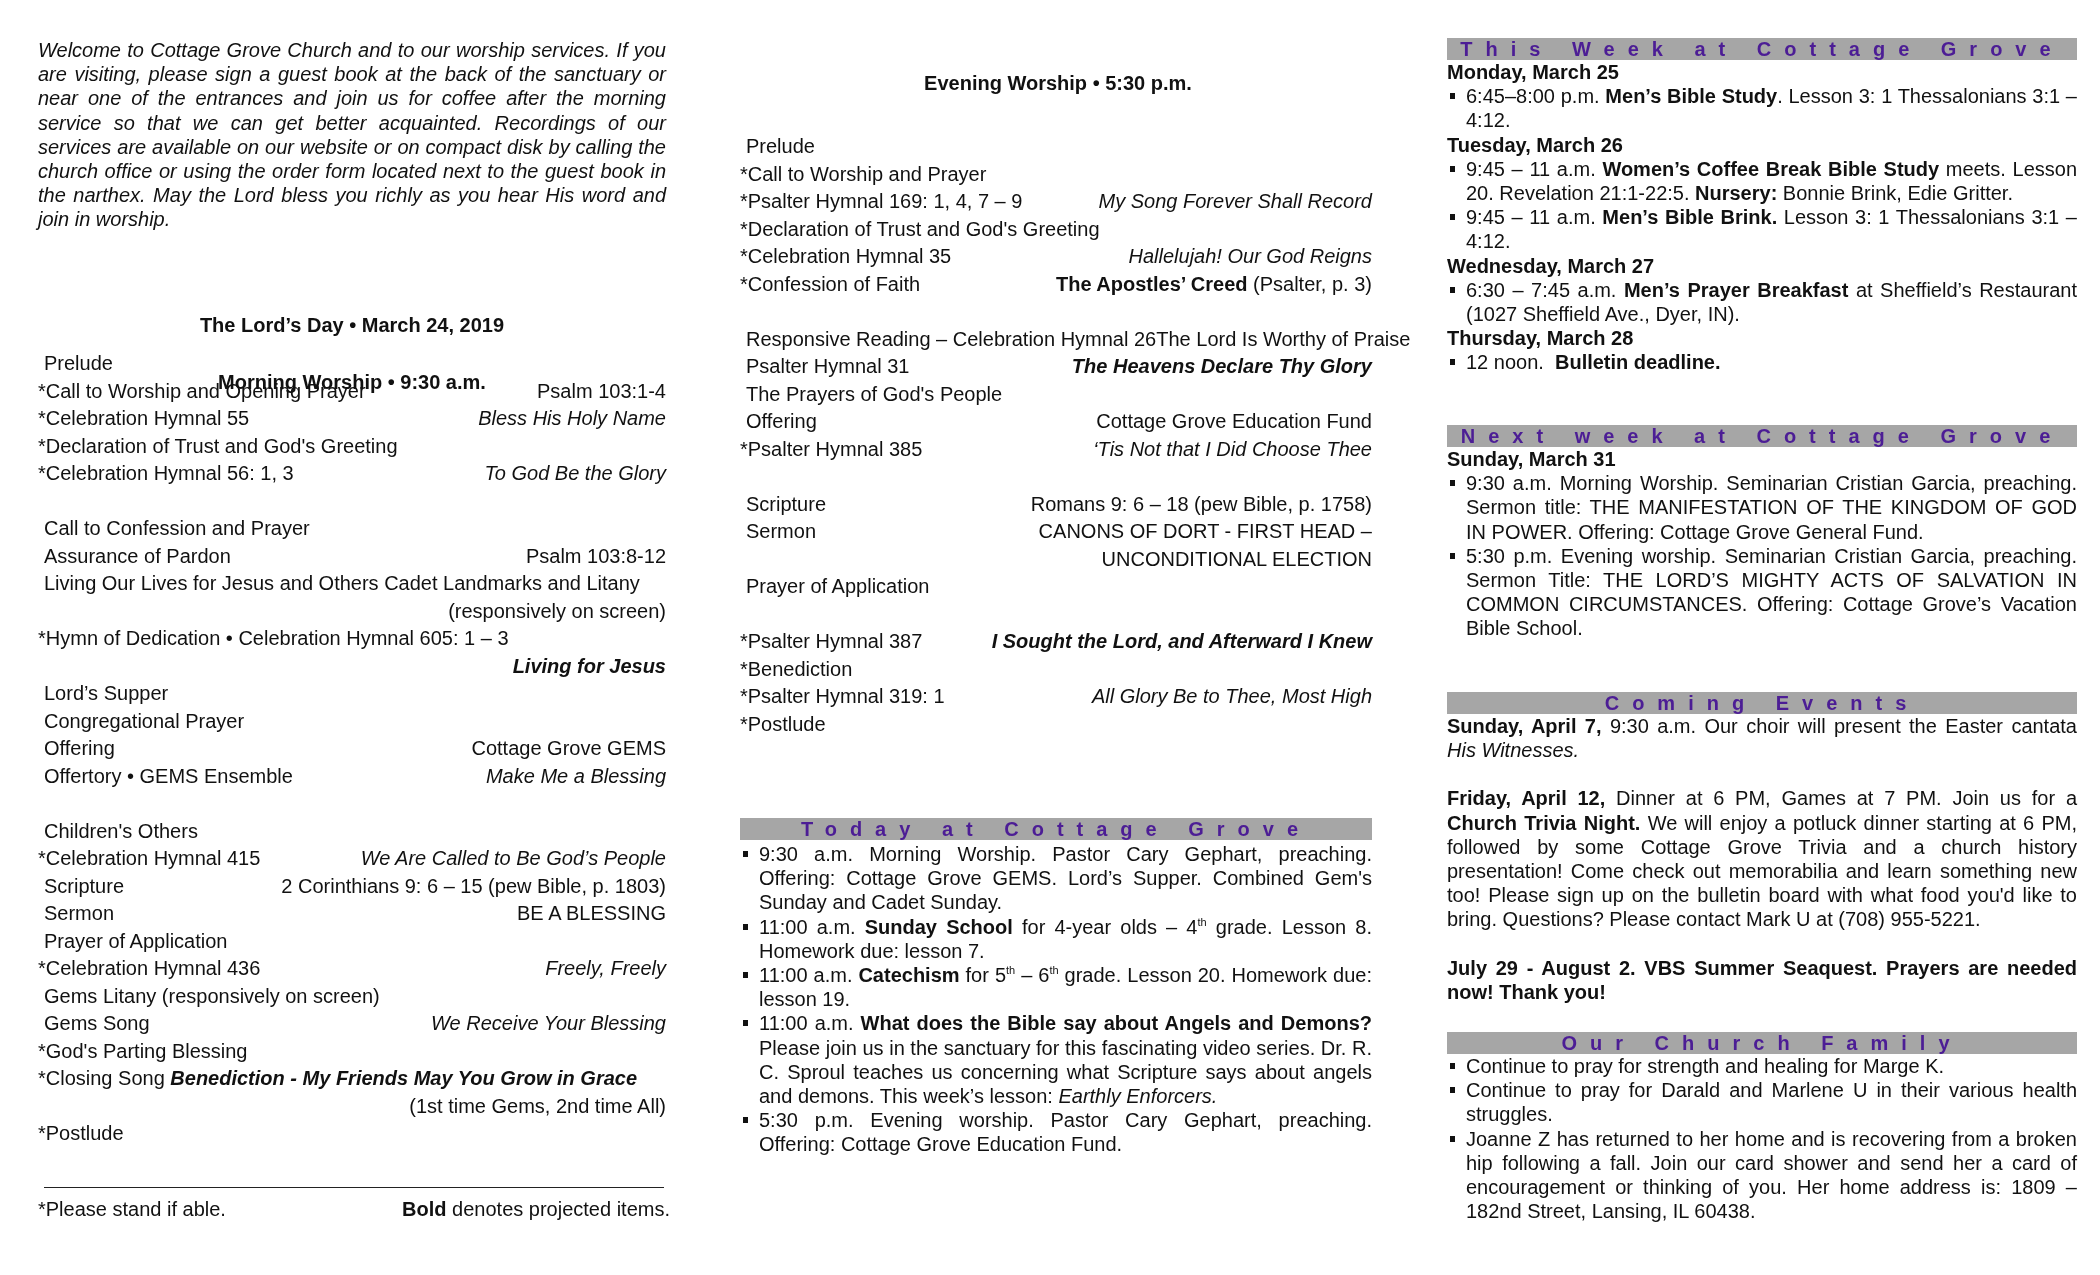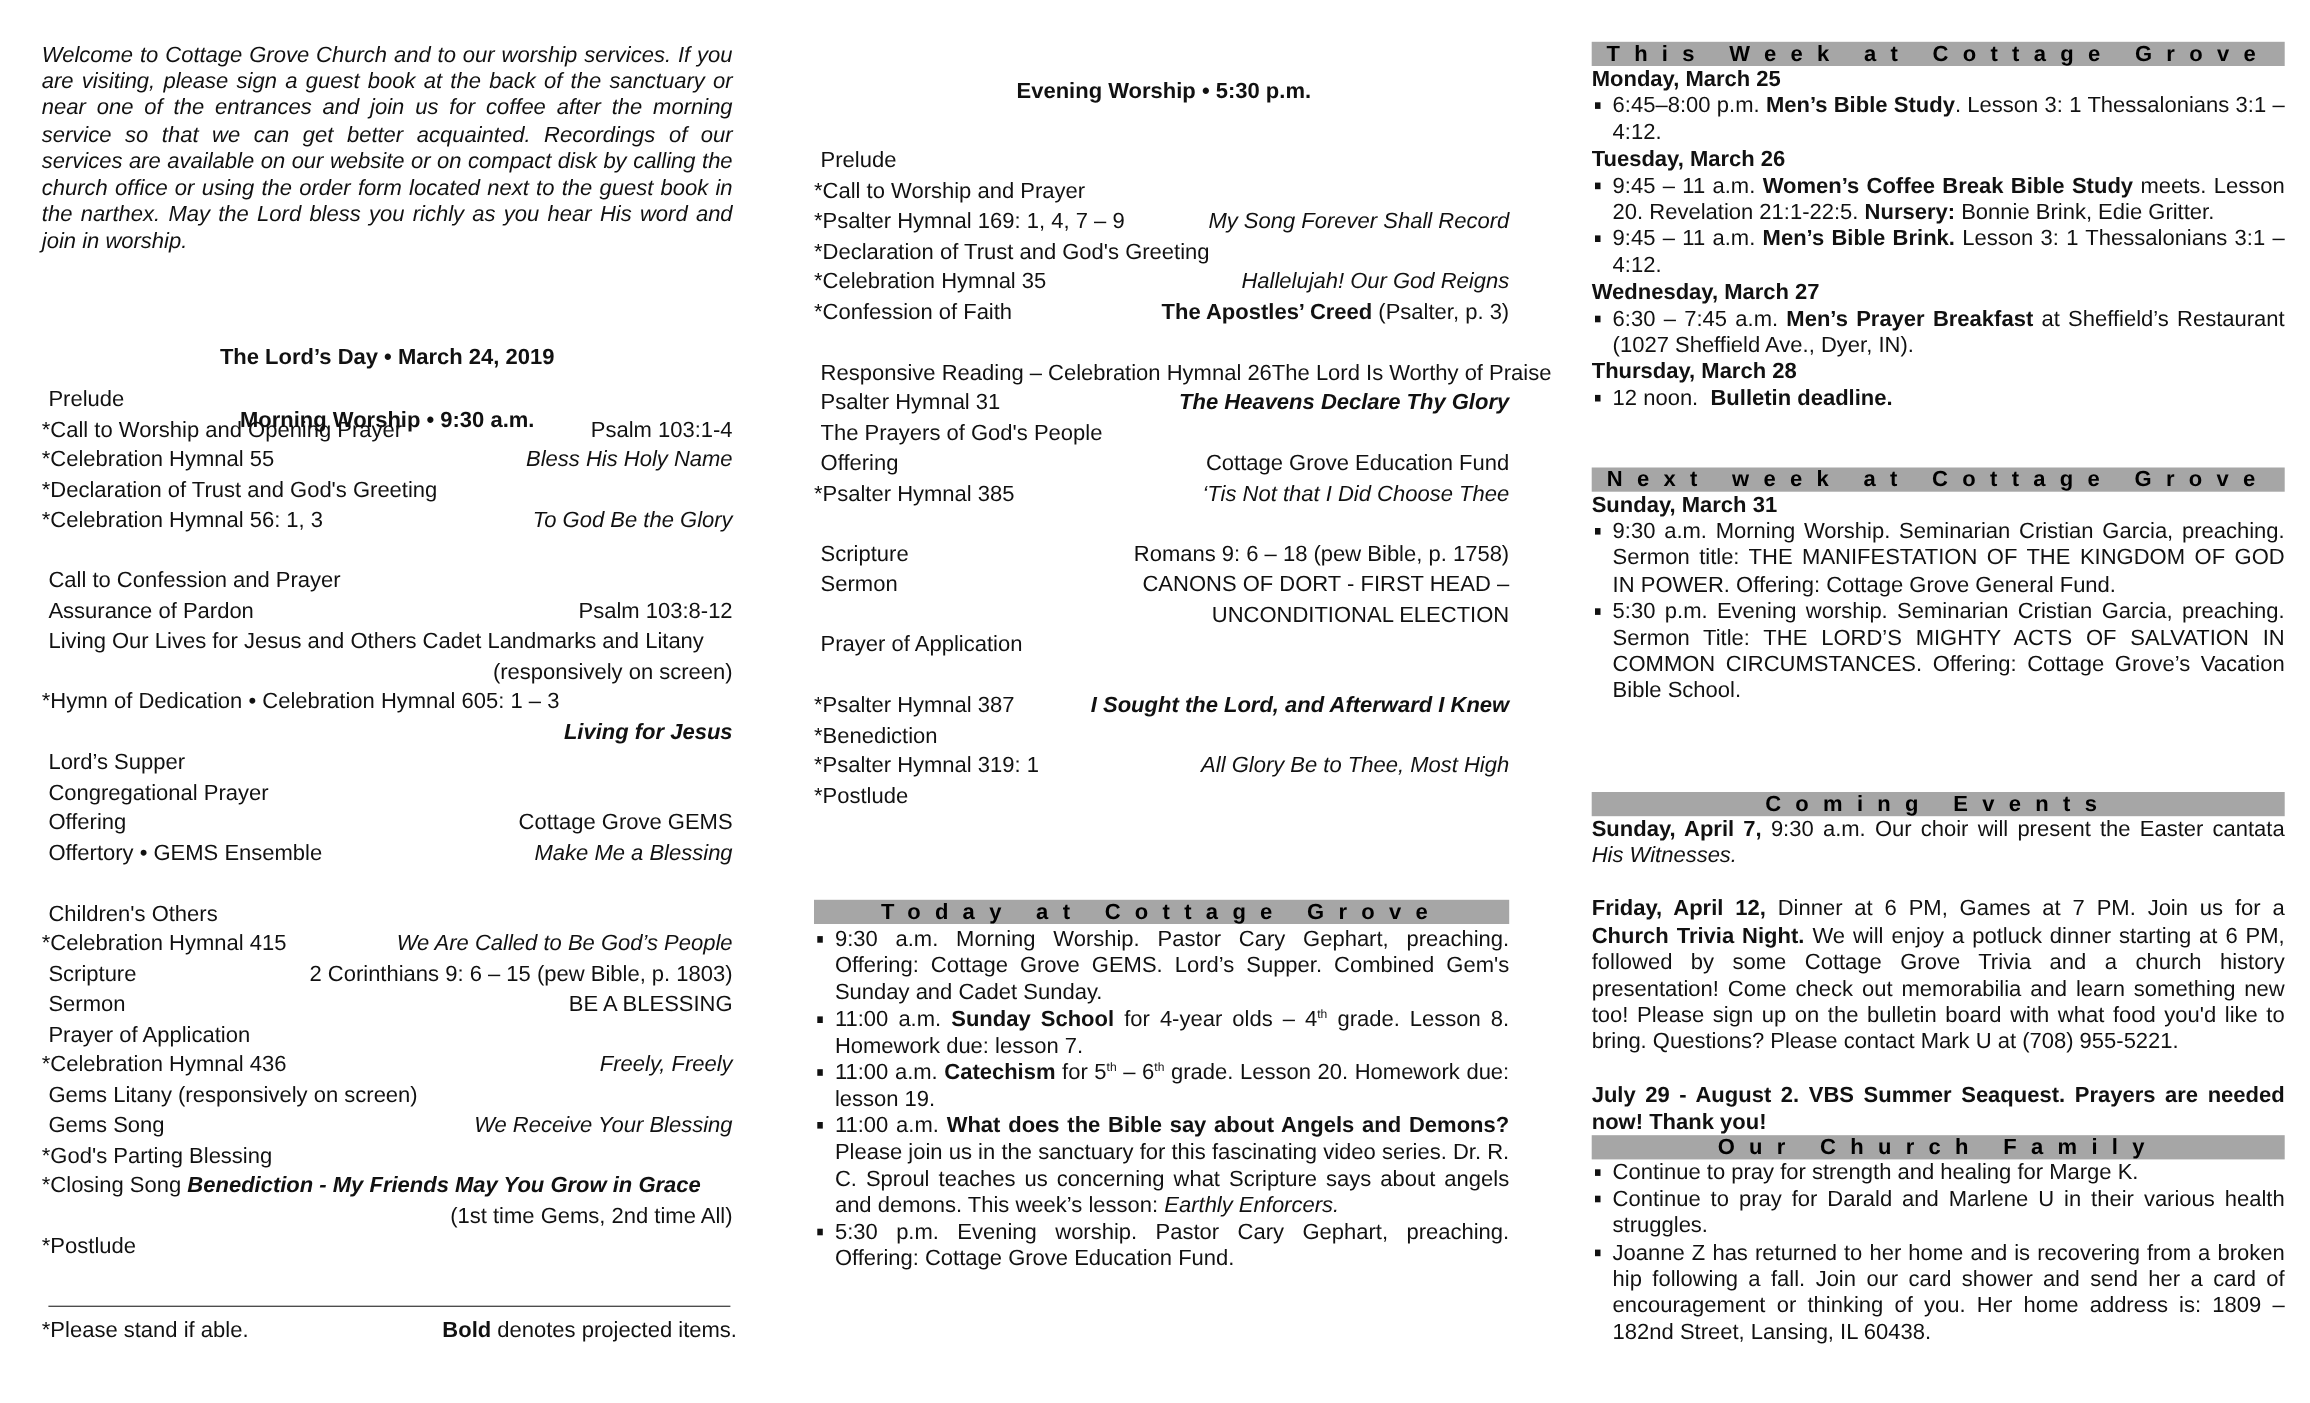--- a/index.html
+++ b/index.html
@@ -16,21 +16,21 @@
   .row { display:flex; justify-content:space-between; height:27.5px; line-height:27.5px; white-space:nowrap; }
   .row .l { padding-left:0; }
   .row .l.indent { padding-left:6px; }
   .row .r { text-align:right; }
   .it { font-style:italic; }
   .b { font-weight:bold; }
   .bi { font-weight:bold; font-style:italic; }
   .gap { height:27.5px; }
   .rt-only { text-align:right; height:27.5px; line-height:27.5px; white-space:nowrap; }
   .rule { position:absolute; border-bottom:1.5px solid #222; }
-  .bar { background:#a6a6a6; color:#000000; font-weight:bold; text-align:center; letter-spacing:13px;
+  .bar { background:#a6a6a6; color:#4c1d95; font-weight:bold; text-align:center; letter-spacing:13px;
          font-size:20px; height:22px; line-height:22px; overflow:hidden; white-space:nowrap; }
   .bullets { margin:0; padding:0; list-style:none; }
   .bullets li { position:relative; padding-left:19px; text-align:justify; line-height:24.2px; font-size:20px; }
   .bullets li::before { content:""; position:absolute; left:3px; top:9px; width:5px; height:6px; background:#111; }
   .day { font-weight:bold; line-height:24.2px; font-size:20px; }
   .para { text-align:justify; line-height:24.2px; font-size:20px; }
   sup { font-size:11px; line-height:0; }
 </style>
 </head>
 <body>
@@ -253,21 +253,21 @@
 
   <div style="position:absolute; top:425px; left:0; width:630px;">
     <div class="bar">Next week at Cottage Grove</div>
     <div class="day">Sunday, March 31</div>
     <ul class="bullets">
       <li>9:30 a.m. Morning Worship. Seminarian Cristian Garcia, preaching. Sermon title: THE MANIFESTATION OF THE KINGDOM OF GOD IN POWER. Offering: Cottage Grove General Fund.</li>
       <li>5:30 p.m. Evening worship. Seminarian Cristian Garcia, preaching.  Sermon Title: THE LORD’S MIGHTY ACTS OF SALVATION IN COMMON CIRCUMSTANCES. Offering: Cottage Grove’s Vacation Bible School.</li>
     </ul>
   </div>
 
-  <div style="position:absolute; top:720px; left:0; width:630px;">
+  <div style="position:absolute; top:692px; left:0; width:630px;">
     <div class="bar">Coming Events</div>
     <div class="para"><span class="b">Sunday, April 7,</span><span style="white-space:pre-wrap;"> 9:30 a.m. Our choir will present the Easter cantata </span><span class="it">His Witnesses.</span></div>
     <div style="height:24px;"></div>
     <div class="para"><span class="b">Friday, April 12,</span><span style="white-space:pre-wrap;"> Dinner at 6 PM, Games at 7 PM. Join us for a </span><span class="b">Church Trivia Night.</span><span style="white-space:pre-wrap;"> We will enjoy a potluck dinner starting at 6 PM, followed by some Cottage Grove Trivia and a church history presentation! Come check out memorabilia and learn something new too! Please sign up on the bulletin board with what food you'd like to bring. Questions? Please contact Mark U at (708) 955-5221.</span></div>
     <div style="height:24px;"></div>
     <div class="para b">July 29 - August 2. VBS Summer Seaquest. Prayers are needed now!  Thank you!</div>
   </div>
 
   <div style="position:absolute; top:1032px; left:0; width:630px;">
     <div class="bar">Our Church Family</div>

